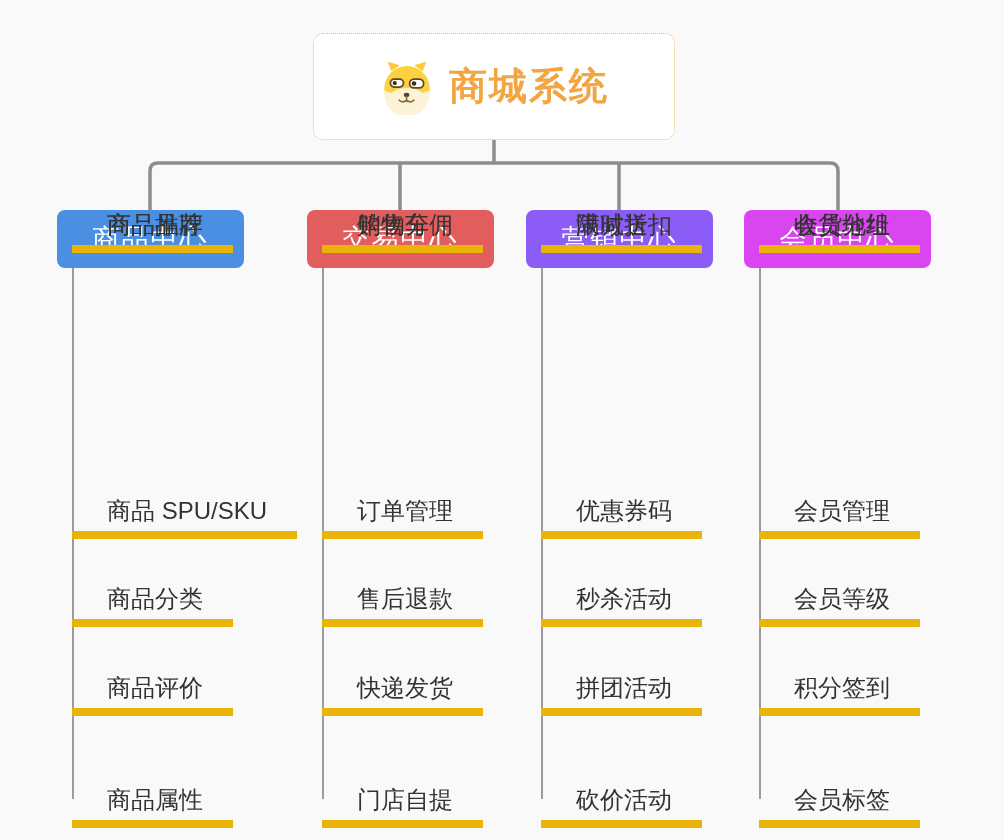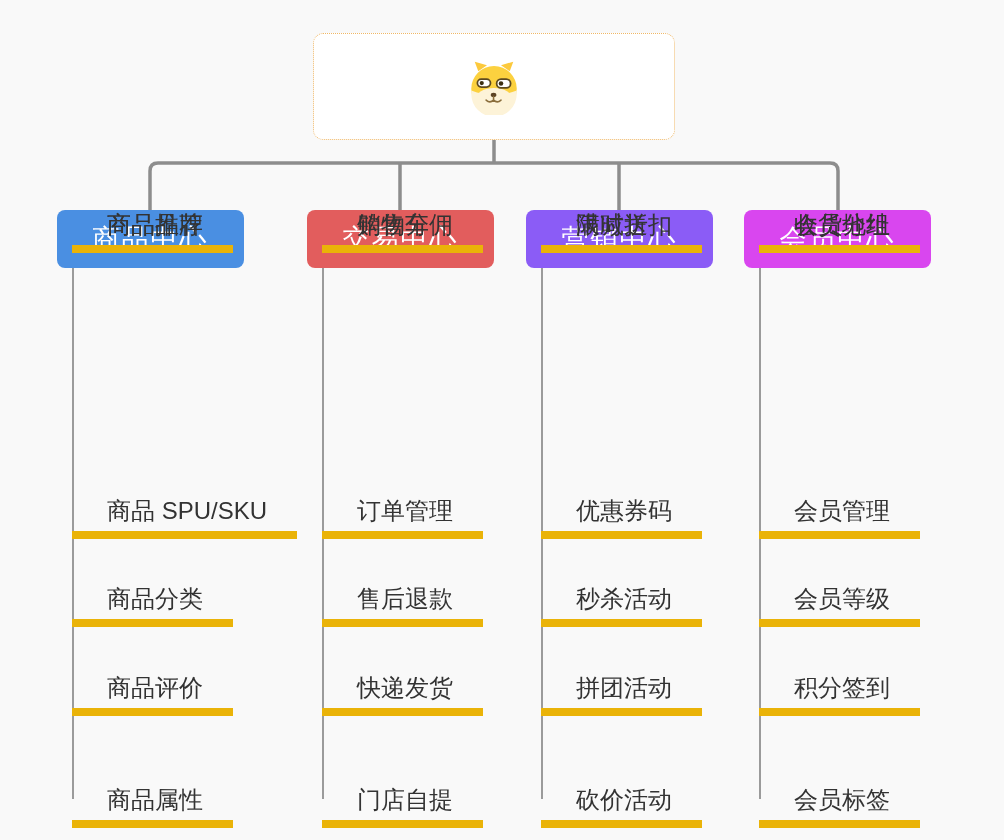--- a/index.html
+++ b/index.html
@@ -70,20 +70,21 @@
     <circle cx="32" cy="34" r="26" fill="#fcd13f"></circle>
     <path d="M6 36 Q32 46 58 36 L58 40 A26 26 0 0 1 6 40 Z" fill="#fdf3d8"></path>
     <ellipse cx="32" cy="46" rx="21" ry="13" fill="#fdf3d8"></ellipse>
     <rect x="13" y="23" width="15" height="9" rx="4.5" fill="#ffffff" stroke="#5d4a20" stroke-width="2"></rect>
     <rect x="35" y="23" width="16" height="10" rx="5" fill="#ffffff" stroke="#5d4a20" stroke-width="2"></rect>
     <circle cx="18" cy="27.5" r="2.4" fill="#3c2f12"></circle>
     <circle cx="40" cy="28" r="2.6" fill="#3c2f12"></circle>
     <ellipse cx="31.5" cy="41" rx="3.2" ry="2.4" fill="#5d4424"></ellipse>
     <path d="M31.5 43 V47 M23 47 Q27.3 51 31.5 47 Q35.7 51 40 47" stroke="#8a6d3b" stroke-width="1.8" fill="none" stroke-linecap="round"></path>
   </svg>
+  <span class="root-title" style="color: rgb(242, 165, 65);">商城系统</span>
 </div>
 
 <div class="column col-1">
   <div class="branch-box" style="background-color: rgb(74, 143, 226);">商品中心</div>
   <div class="trunk"></div>
   <div class="leaf">商品 SPU/SKU</div>
   <div class="leaf">商品分类</div>
   <div class="leaf">商品评价</div>
   <div class="leaf">商品属性</div>
   <div class="leaf">商品推荐</div>

